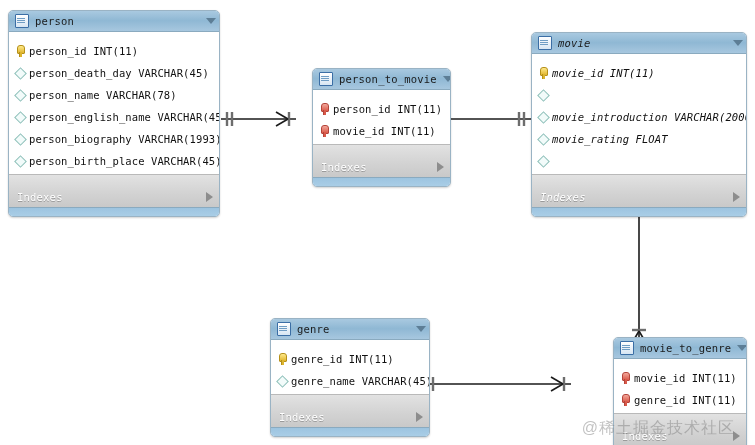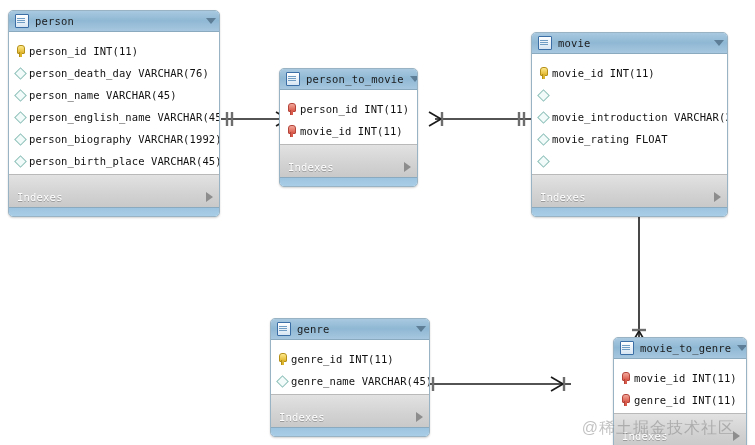--- a/index.html
+++ b/index.html
@@ -248,47 +248,47 @@
       <span class="tbl-title">person</span>
       <span class="tbl-caret"></span>
     </div>
     <div class="tbl-body">
       <div class="col-row">
         <span class="col-ico ico-pk"></span>
         <span class="col-text">person_id INT(11)</span>
       </div>
       <div class="col-row">
         <span class="col-ico ico-col"></span>
-        <span class="col-text">person_death_day VARCHAR(76)</span>
-      </div>
-      <div class="col-row">
-        <span class="col-ico ico-col"></span>
-        <span class="col-text">person_name VARCHAR(45)</span>
+        <span class="col-text">person_death_day VARCHAR(45)</span>
+      </div>
+      <div class="col-row">
+        <span class="col-ico ico-col"></span>
+        <span class="col-text">person_name VARCHAR(78)</span>
       </div>
       <div class="col-row">
         <span class="col-ico ico-col"></span>
         <span class="col-text">person_english_name VARCHAR(45)</span>
       </div>
       <div class="col-row">
         <span class="col-ico ico-col"></span>
-        <span class="col-text">person_biography VARCHAR(1992)</span>
+        <span class="col-text">person_biography VARCHAR(1993)</span>
       </div>
       <div class="col-row">
         <span class="col-ico ico-col"></span>
         <span class="col-text">person_birth_place VARCHAR(45)</span>
       </div>
     </div>
     <div class="tbl-footer">
       <span class="footer-text">Indexes</span>
       <span class="footer-caret"></span>
     </div>
     <div class="tbl-strip"></div>
   </div>
 
-  <div class="table-node" style="left:279px; top:68px; width:139px;">
+  <div class="table-node" style="left:312px; top:68px; width:139px;">
     <div class="tbl-header">
       <span class="tbl-icon"></span>
       <span class="tbl-title">person_to_movie</span>
       <span class="tbl-caret"></span>
     </div>
     <div class="tbl-body">
       <div class="col-row">
         <span class="col-ico ico-fk"></span>
         <span class="col-text">person_id INT(11)</span>
       </div>
@@ -297,21 +297,21 @@
         <span class="col-text">movie_id INT(11)</span>
       </div>
     </div>
     <div class="tbl-footer">
       <span class="footer-text">Indexes</span>
       <span class="footer-caret"></span>
     </div>
     <div class="tbl-strip"></div>
   </div>
 
-  <div class="table-node" style="left:531px; top:32px; width:197px;">
+  <div class="table-node" style="left:531px; top:32px; width:216px;font-style:italic;">
     <div class="tbl-header">
       <span class="tbl-icon"></span>
       <span class="tbl-title">movie</span>
       <span class="tbl-caret"></span>
     </div>
     <div class="tbl-body">
       <div class="col-row">
         <span class="col-ico ico-pk"></span>
         <span class="col-text">movie_id INT(11)</span>
       </div>

